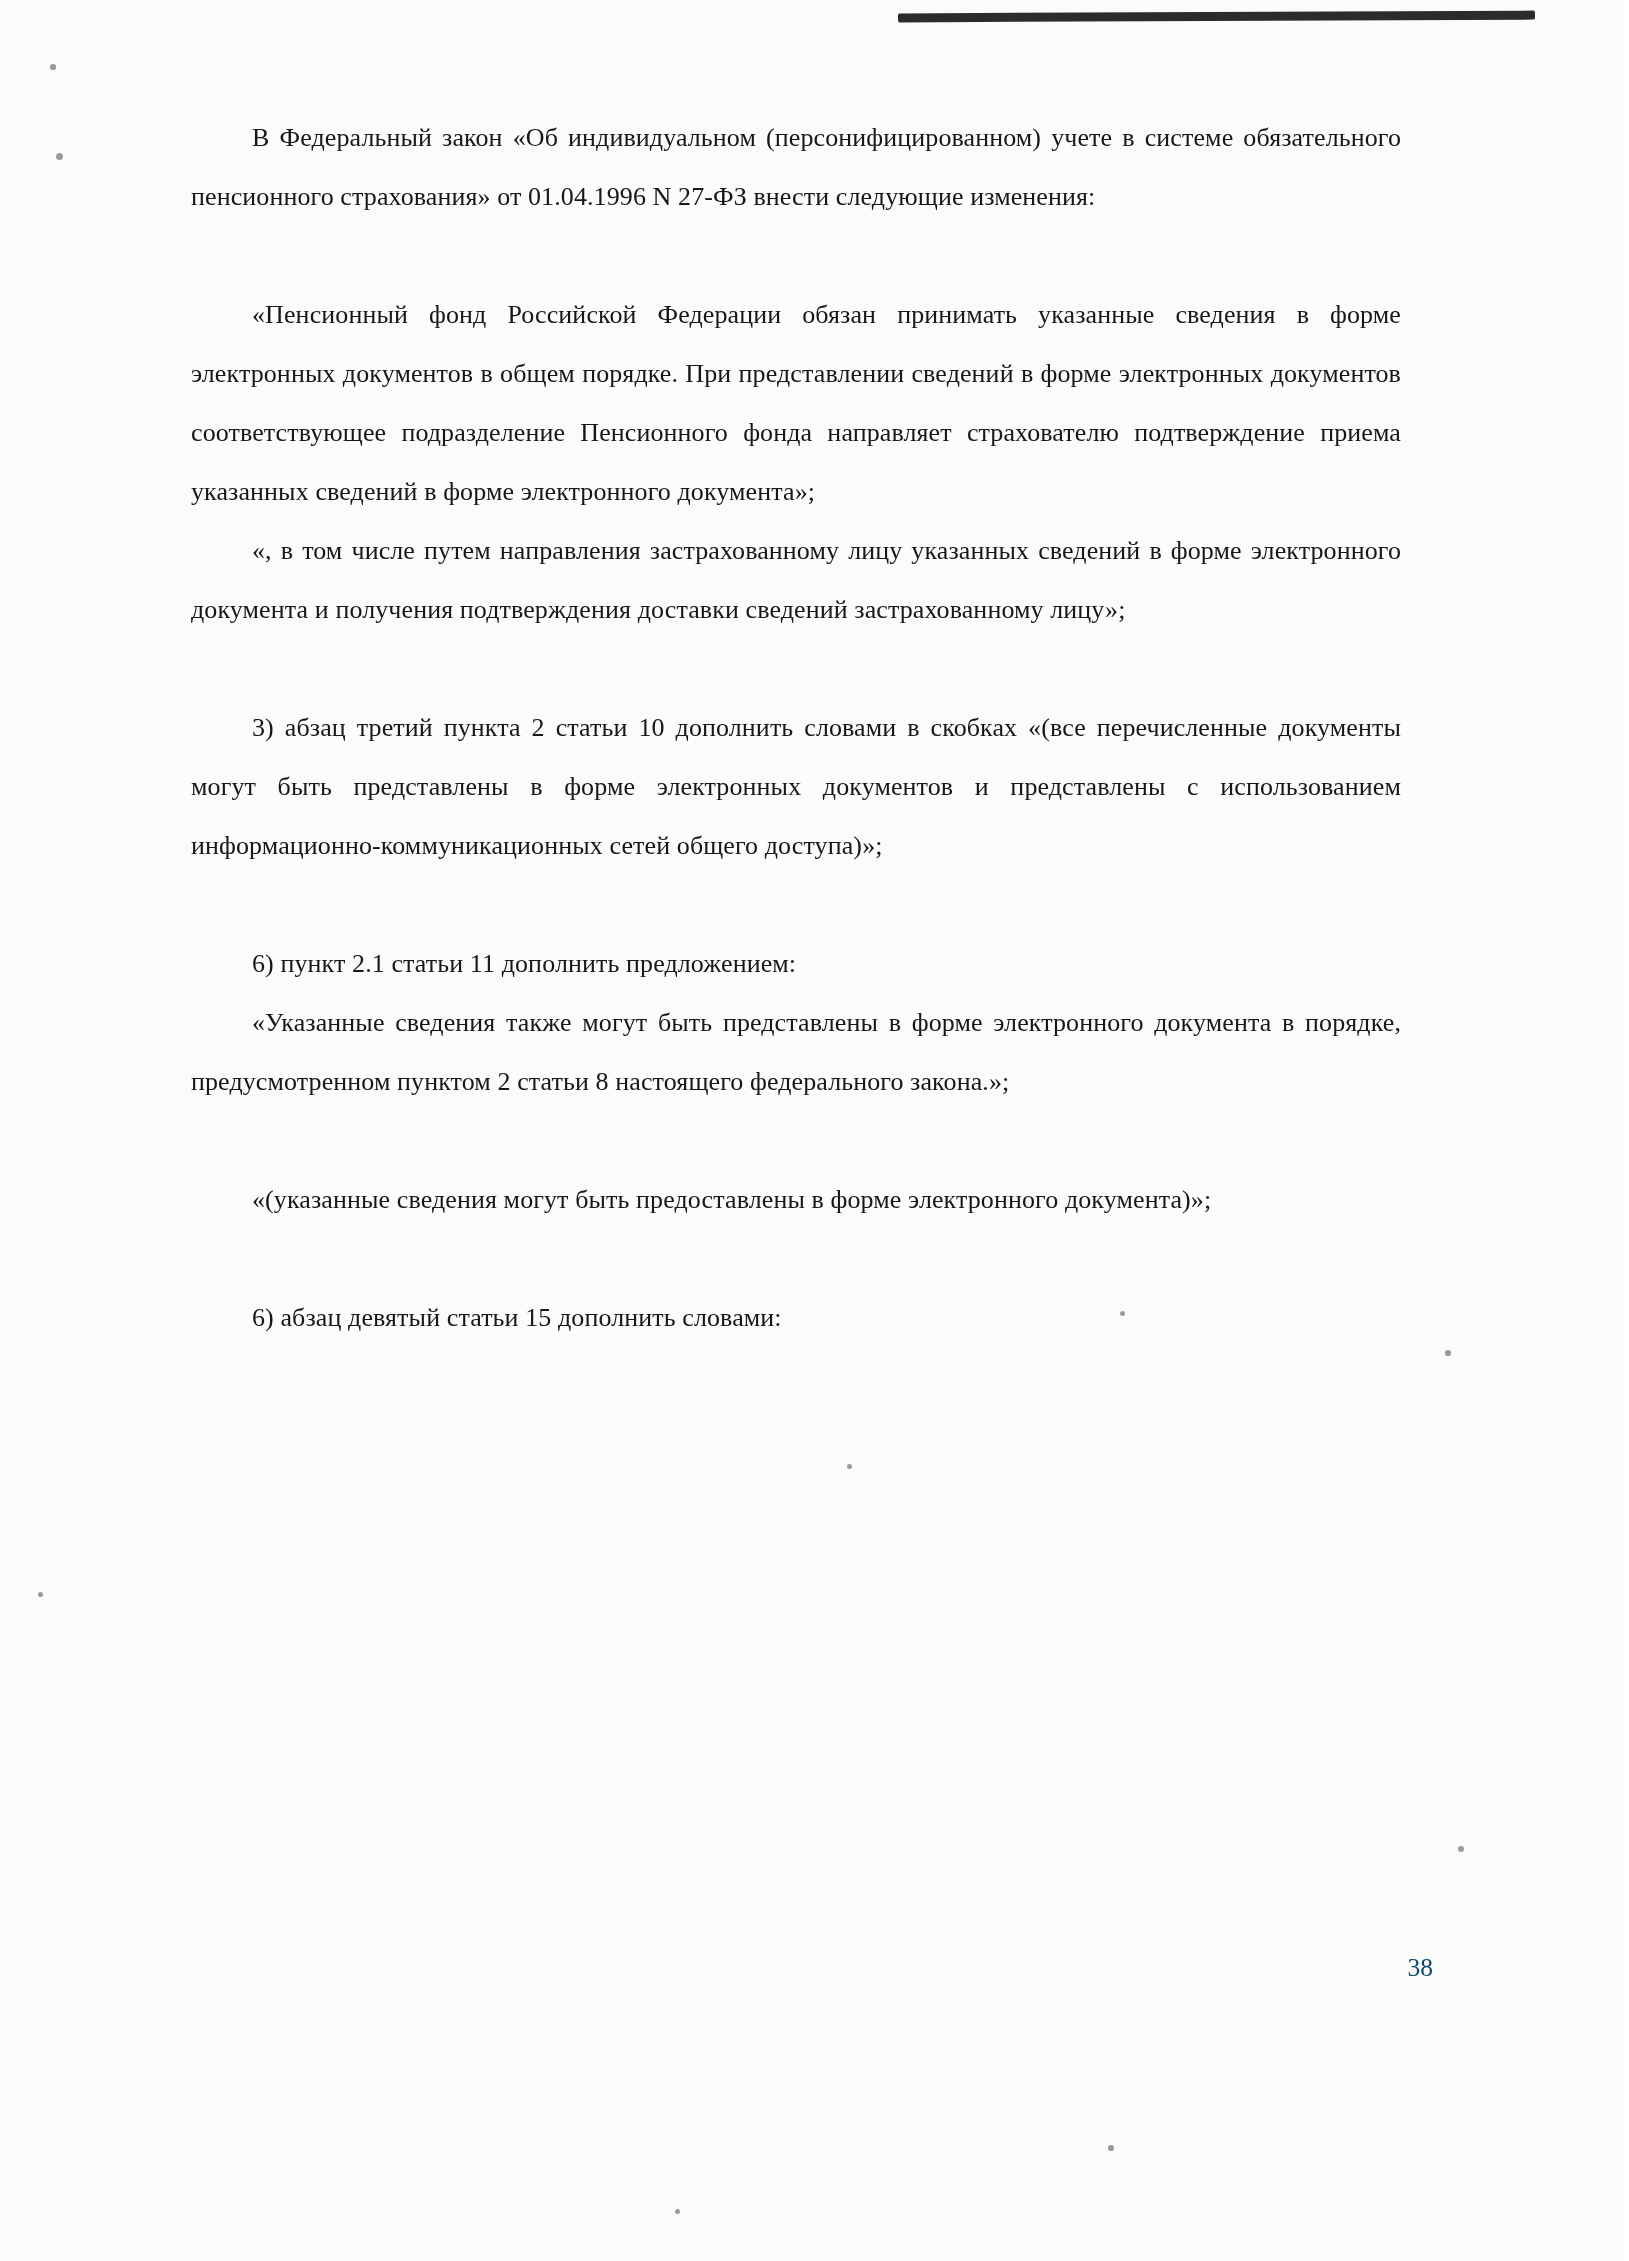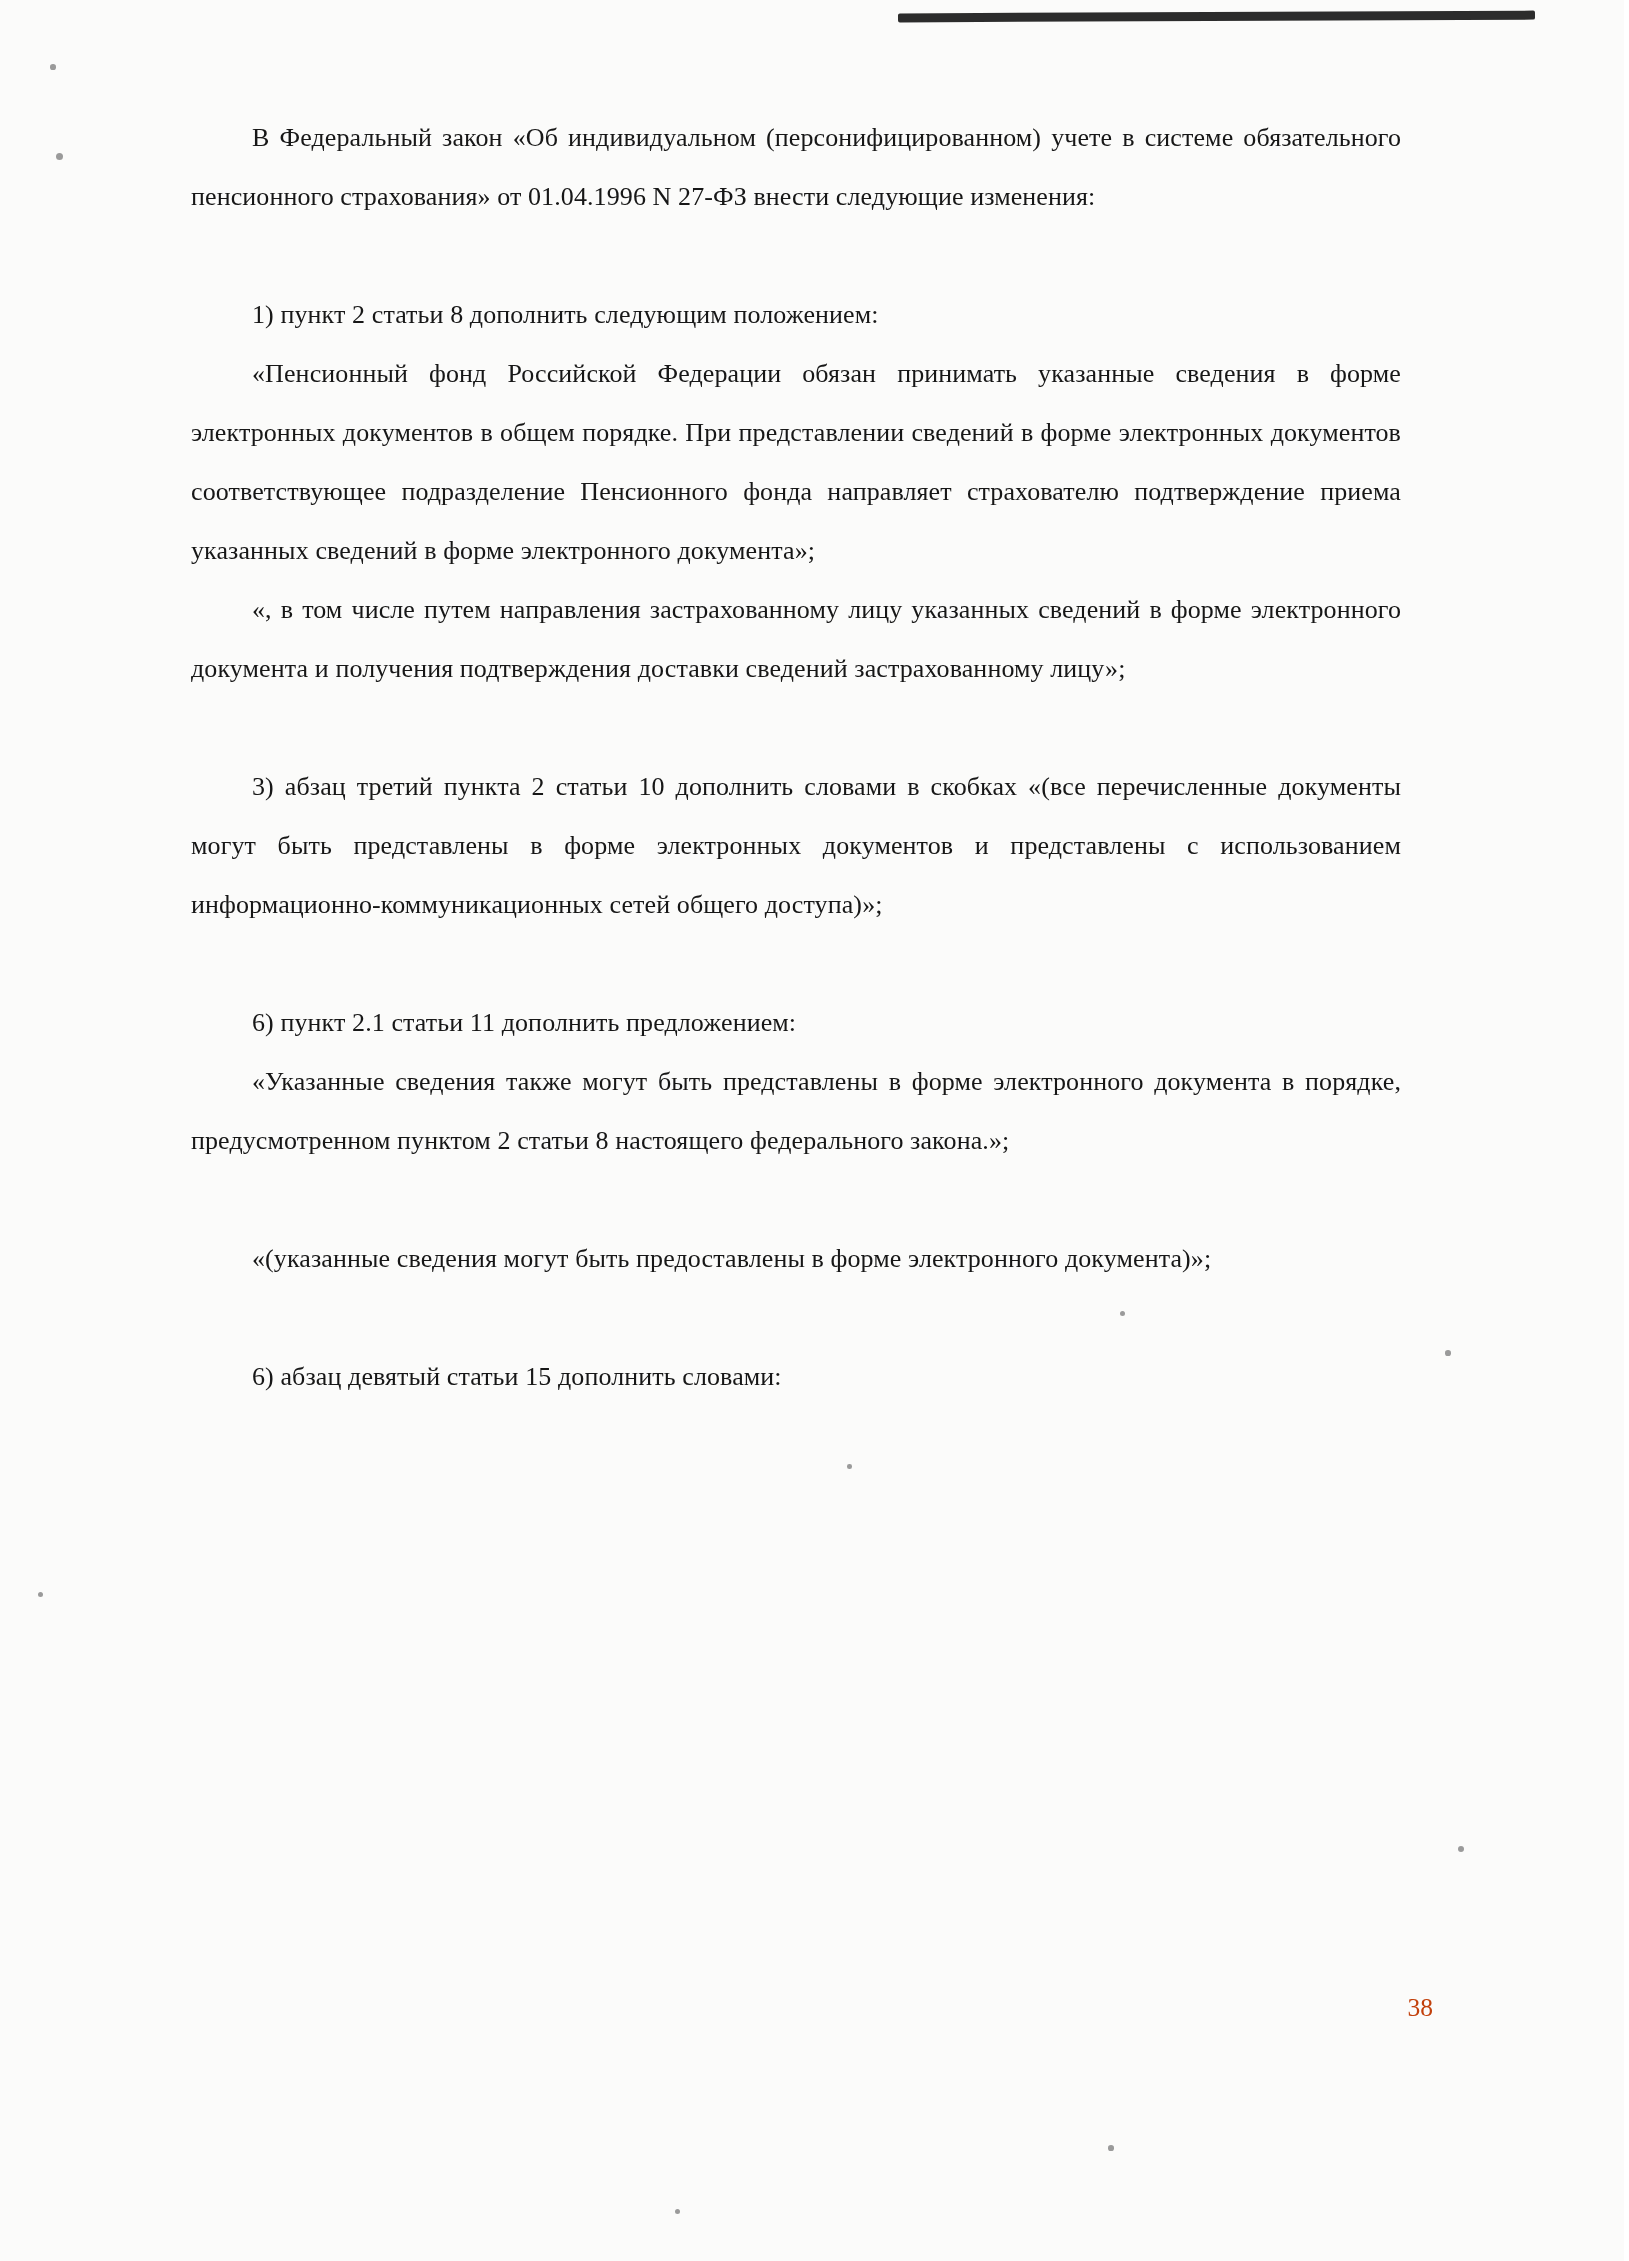--- a/index.html
+++ b/index.html
@@ -50,24 +50,24 @@
     text-justify: inter-word;
     letter-spacing: 0.1px;
   }
   p.indent {
     text-indent: 61px;
   }
   .gap-lg { height: 59px; }
   .page-number {
     position: absolute;
     right: 191px;
-    top: 1992px;
+    top: 1952px;
     font-size: 25.5px;
     line-height: 31px;
-    color: #c2410c;
+    color: #0c4a6e;
   }
 </style>
 </head>
 <body>
 
 <div class="page">
 
   <div class="top-rule"></div>
 
   <div class="speck" style="left:50px;  top:64px; width:5.7px;  height:5.7px;"></div>
@@ -78,21 +78,20 @@
   <div class="speck" style="left:1120px; top:1311px; width:5.1px; height:5.1px;"></div>
   <div class="speck" style="left:1108px; top:2145px; width:5.7px; height:5.7px;"></div>
   <div class="speck" style="left:675px; top:2209px; width:5.1px; height:5.1px;"></div>
   <div class="speck" style="left:847px; top:1464px; width:4.5px; height:4.5px;"></div>
 
   <div class="content">
 
     <p class="indent">В Федеральный закон «Об индивидуальном (персонифицированном) учете в системе обязательного пенсионного страхования» от 01.04.1996 N 27-ФЗ внести следующие изменения:</p>
 
     <div class="gap-lg"></div>
-    <p class="indent">1) пункт 2 статьи 8 дополнить следующим положением:</p>
     <p class="indent">«Пенсионный фонд Российской Федерации обязан принимать указанные сведения в форме электронных документов в общем порядке. При представлении сведений в форме электронных документов соответствующее подразделение Пенсионного фонда направляет страхователю подтверждение приема указанных сведений в форме электронного документа»;</p>
     <p class="indent">«, в том числе путем направления застрахованному лицу указанных сведений в форме электронного документа и получения подтверждения доставки сведений застрахованному лицу»;</p>
 
     <div class="gap-lg"></div>
     <p class="indent">3) абзац третий пункта 2 статьи 10 дополнить словами в скобках «(все перечисленные документы могут быть представлены в форме электронных документов и представлены с использованием информационно-коммуникационных сетей общего доступа)»;</p>
 
     <div class="gap-lg"></div>
     <p class="indent">6) пункт 2.1 статьи 11 дополнить предложением:</p>
     <p class="indent">«Указанные сведения также могут быть представлены в форме электронного документа в порядке, предусмотренном пунктом 2 статьи 8 настоящего федерального закона.»;</p>
 

